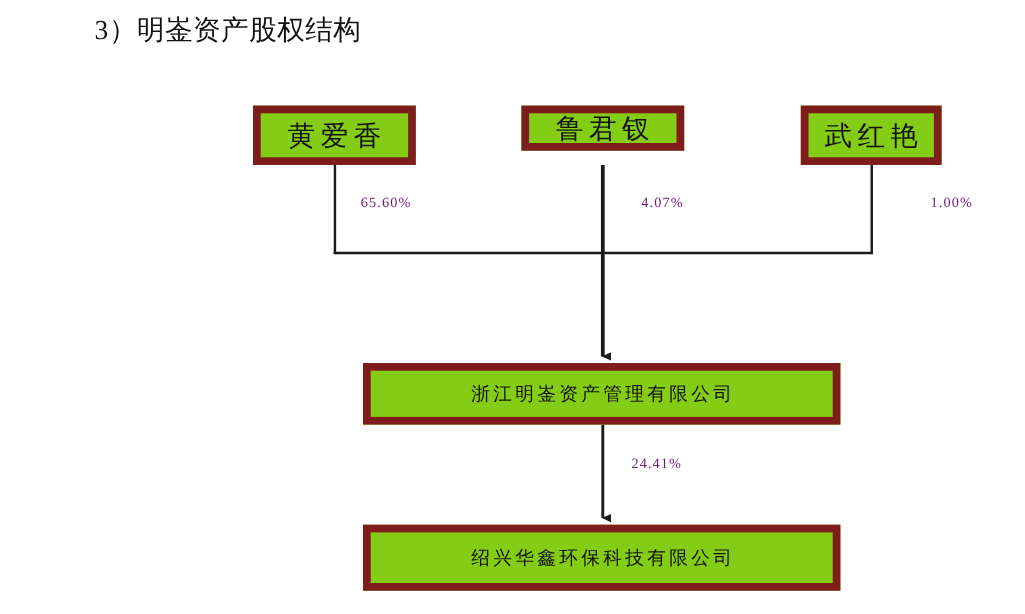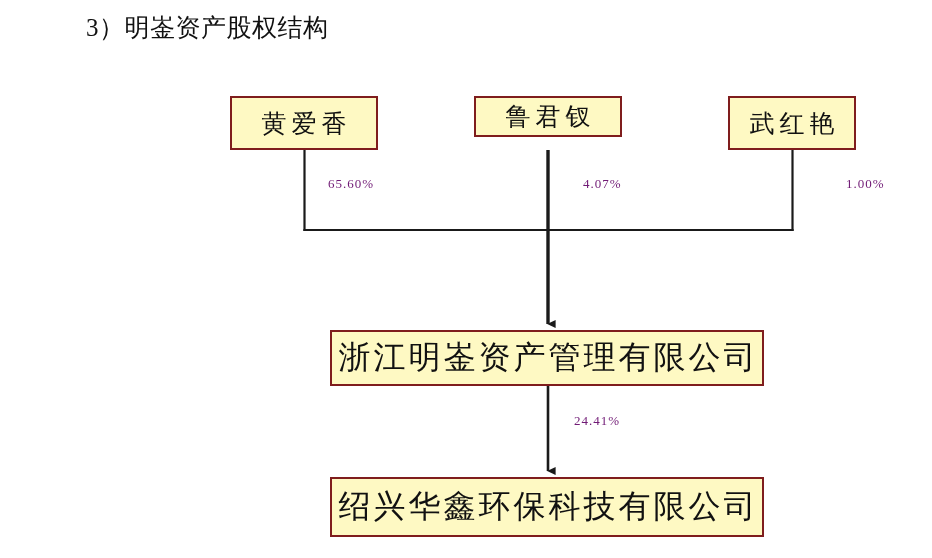--- a/index.html
+++ b/index.html
@@ -43,35 +43,35 @@
     top: 0;
     width: 932px;
     height: 558px;
     pointer-events: none;
   }
 
   
   .node {
     position: absolute;
     box-sizing: border-box;
-    border: 2px solid #7f1d1d;
-    background: #fef9c3;
+    border: 7px solid #7f1d1d;
+    background: #84cc16;
     display: flex;
     align-items: center;
     justify-content: center;
     white-space: nowrap;
     color: #111;
   }
   .node.person {
     font-size: 25px;
     letter-spacing: 5px;
     text-indent: 5px;
   }
   .node.company {
-    font-size: 32px;
+    font-size: 17px;
     letter-spacing: 3px;
     text-indent: 3px;
   }
 
   .node-p0 { left: 230px; top: 96px;  width: 148px; height: 54px; }
   .node-p1 { left: 474px; top: 96px;  width: 148px; height: 41px; }
   .node-p2 { left: 728px; top: 96px;  width: 128px; height: 54px; }
   .node-c0 { left: 330px; top: 330px; width: 434px; height: 56px; }
   .node-c1 { left: 330px; top: 477px; width: 434px; height: 60px; }
 

